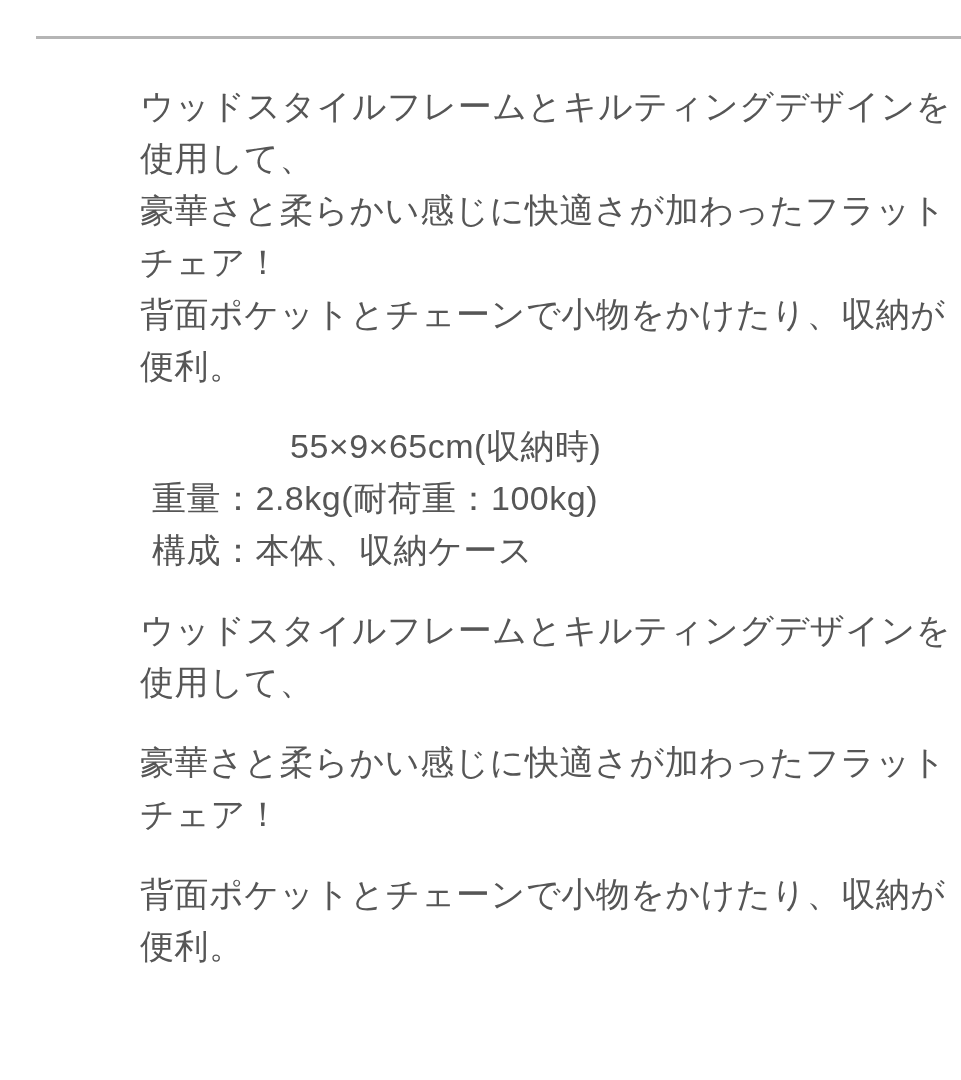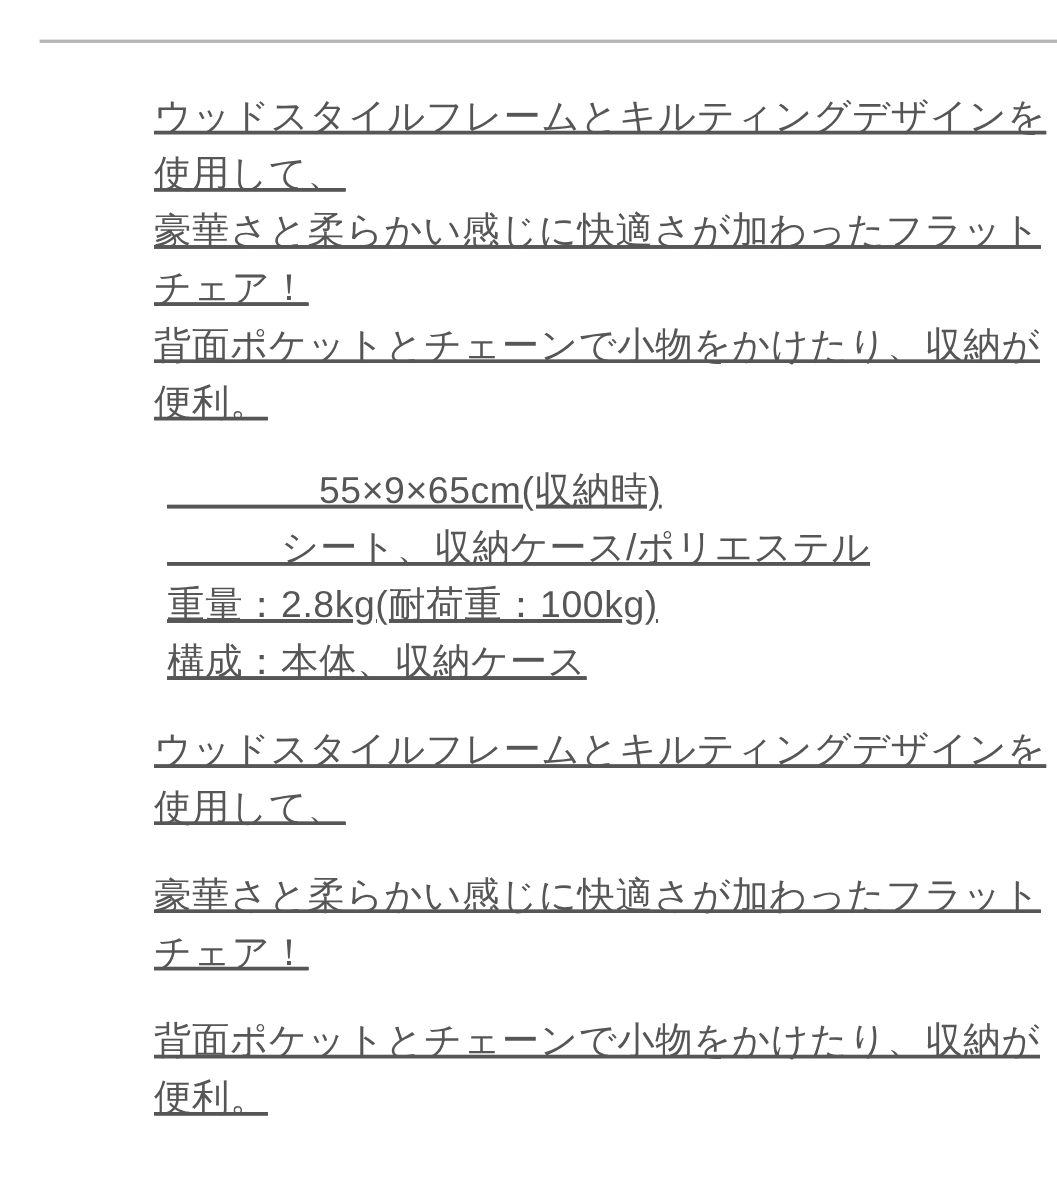--- a/index.html
+++ b/index.html
@@ -1,15 +1,15 @@
 <!DOCTYPE html>
 <html><head>
 <meta charset="utf-8">
 <style>
-  * { margin: 12px; padding: 0; box-sizing: border-box; text-decoration: underline; }
+  * { margin: 12px; padding: 0; box-sizing: border-box; }
   html, body { width: 961px; height: 1080px; }
   body {
     position: relative;
     background: #ffffff;
     overflow: hidden;
     font-family: "Liberation Sans", "DejaVu Sans", sans-serif;
   }
   .top-line {
     position: absolute;
     top: 0; left: 0;
@@ -51,21 +51,20 @@
       <div class="line">使用して、</div>
       <div class="line">豪華さと柔らかい感じに快適さが加わったフラット</div>
       <div class="line">チェア！</div>
       <div class="line">背面ポケットとチェーンで小物をかけたり、収納が</div>
       <div class="line">便利。</div>
     </section>
 
   <section class="gap">
     <div>
         <div class="line">　　　　55×9×65cm(収納時)</div>
-        <div class="line">　　　シート、収納ケース/ポリエステル</div>
         <div class="line">重量：2.8kg(耐荷重：100kg)</div>
         <div class="line">構成：本体、収納ケース</div>
       </div>
   </section>
 
   <section class="para gap">
       <div class="line">ウッドスタイルフレームとキルティングデザインを</div>
       <div class="line">使用して、</div>
     </section>
 

